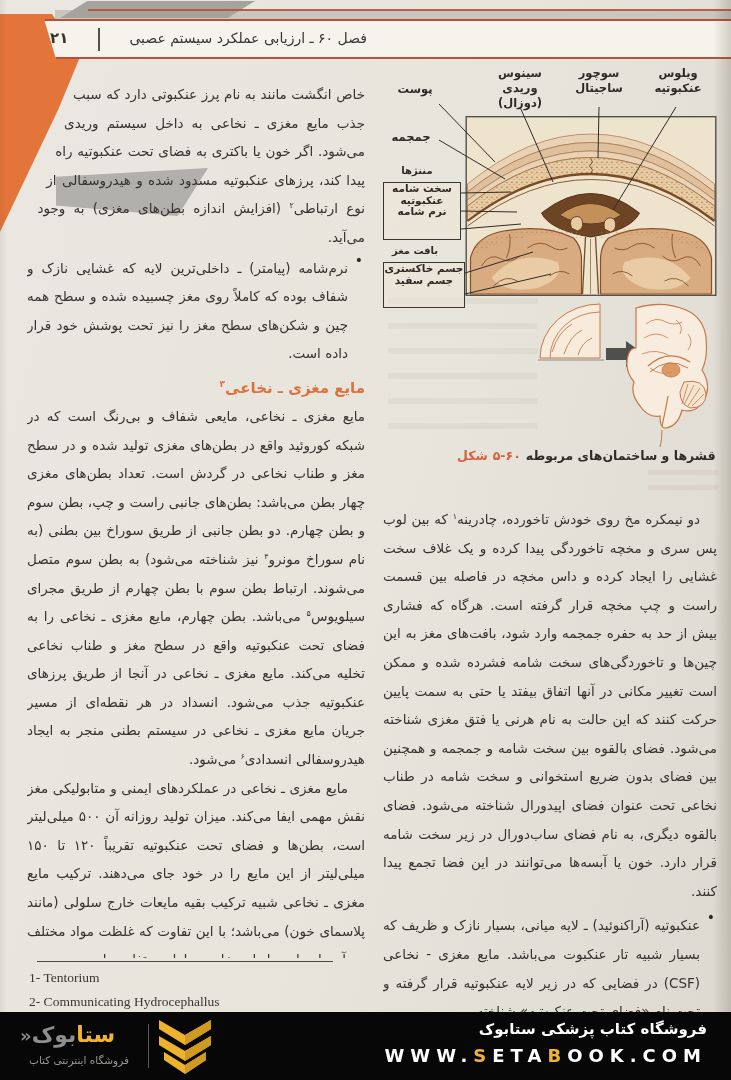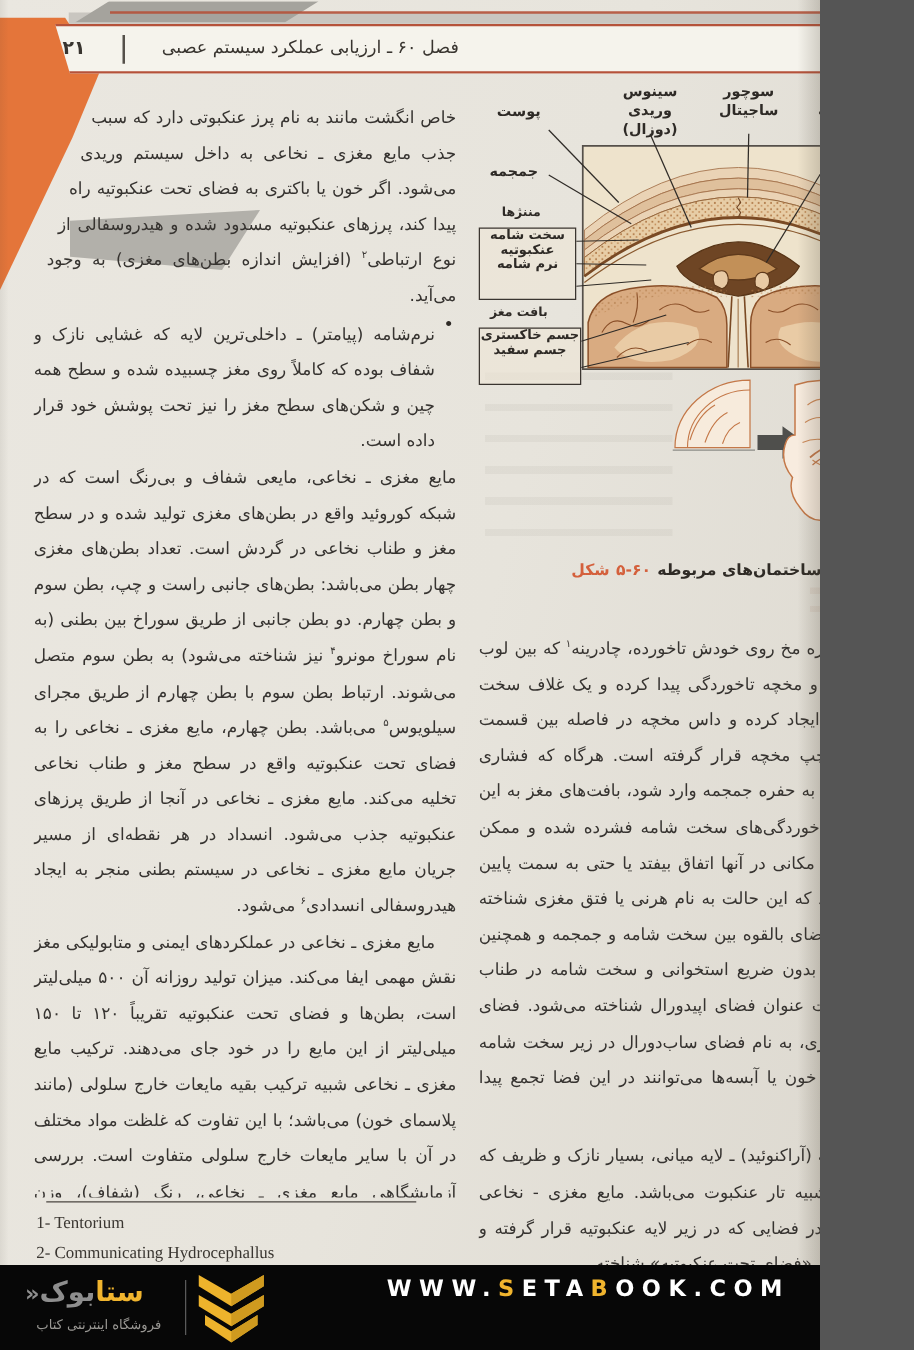--- a/index.html
+++ b/index.html
@@ -1,16 +1,16 @@
 <!DOCTYPE html>
 <html><head>
 <meta charset="utf-8">
 <style>
   html,body{margin:0;padding:0;background:#555;}
-  .page{position:relative;width:656px;height:1080px;overflow:hidden;
+  .page{position:relative;width:731px;height:1080px;overflow:hidden;
         background:linear-gradient(105deg,#eae7e0 0%,#e7e4dc 55%,#ddd9d0 100%);
         font-family:"DejaVu Sans",sans-serif;color:#363330;}
   
   .top-gray-band{position:absolute;left:55px;right:0;top:10px;height:9px;background:#c9c6c0;}
   .top-gray-para{position:absolute;left:60px;top:1px;width:195px;height:17px;background:#a5a39d;
                  clip-path:polygon(14% 0,100% 0,86% 100%,0 100%);}
   .top-red-line{position:absolute;left:88px;right:0;top:9px;height:2px;background:#b5523a;opacity:.9;}
   .gray-tri-below{position:absolute;left:56px;top:168px;width:152px;height:48px;background:#b2b0aa;
                   clip-path:polygon(0 18%,100% 0,80% 100%,0 78%);z-index:1;}
   .orange-corner{position:absolute;left:0;top:0;width:92px;height:236px;background:#e4753a;z-index:2;
@@ -100,20 +100,21 @@
   <div class="ghost ghost-b"></div>
 
   <div class="col-left">
     <div class="col-text">
       <div class="corner-spacer"></div>
       <p class="para"><span>خاص انگشت مانند به نام پرز عنکبوتی دارد که سبب جذب مایع مغزی ـ نخاعی به داخل سیستم وریدی می‌شود. اگر خون یا باکتری به فضای تحت عنکبوتیه راه پیدا کند، پرزهای عنکبوتیه مسدود شده و هیدروسفالی از نوع ارتباطی</span><sup>۲</sup><span> (افزایش اندازه بطن‌های مغزی) به وجود می‌آید.</span></p>
       <div class="bullet">
         <span class="bullet-marker">•</span>
         <p class="para"><span>نرم‌شامه (پیامتر) ـ داخلی‌ترین لایه که غشایی نازک و شفاف بوده که کاملاً روی مغز چسبیده شده و سطح همه چین و شکن‌های سطح مغز را نیز تحت پوشش خود قرار داده است.</span></p>
       </div>
+      <h3 class="section-heading"><span>مایع مغزی ـ نخاعی</span><sup>۳</sup></h3>
       <p class="para"><span>مایع مغزی ـ نخاعی، مایعی شفاف و بی‌رنگ است که در شبکه کوروئید واقع در بطن‌های مغزی تولید شده و در سطح مغز و طناب نخاعی در گردش است. تعداد بطن‌های مغزی چهار بطن می‌باشد: بطن‌های جانبی راست و چپ، بطن سوم و بطن چهارم. دو بطن جانبی از طریق سوراخ بین بطنی (به نام سوراخ مونرو</span><sup>۴</sup><span> نیز شناخته می‌شود) به بطن سوم متصل می‌شوند. ارتباط بطن سوم با بطن چهارم از طریق مجرای سیلویوس</span><sup>۵</sup><span> می‌باشد. بطن چهارم، مایع مغزی ـ نخاعی را به فضای تحت عنکبوتیه واقع در سطح مغز و طناب نخاعی تخلیه می‌کند. مایع مغزی ـ نخاعی در آنجا از طریق پرزهای عنکبوتیه جذب می‌شود. انسداد در هر نقطه‌ای از مسیر جریان مایع مغزی ـ نخاعی در سیستم بطنی منجر به ایجاد هیدروسفالی انسدادی</span><sup>۶</sup><span> می‌شود.</span></p>
       <p class="para indent"><span>مایع مغزی ـ نخاعی در عملکردهای ایمنی و متابولیکی مغز نقش مهمی ایفا می‌کند. میزان تولید روزانه آن ۵۰۰ میلی‌لیتر است، بطن‌ها و فضای تحت عنکبوتیه تقریباً ۱۲۰ تا ۱۵۰ میلی‌لیتر از این مایع را در خود جای می‌دهند. ترکیب مایع مغزی ـ نخاعی شبیه ترکیب بقیه مایعات خارج سلولی (مانند پلاسمای خون) می‌باشد؛ با این تفاوت که غلظت مواد مختلف در آن با سایر مایعات خارج سلولی متفاوت است. بررسی آزمایشگاهی مایع مغزی ـ نخاعی، رنگ (شفاف)، وزن مخصوص (طبیعی ۱/۰۰۷)، میزان پروتئین، گلبول‌های سفید، گلوکز و سایر الکترولیت‌ها را تعیین می‌کند (ضمیمه A جدول ۵-A سایت thePoint را ببینید). مایع مغزی - نخاعی طبیعی شامل تعداد</span></p>
     </div>
     <div class="fn-rule"></div>
     <div class="footnote fn1">1- Tentorium</div>
     <div class="footnote fn2">2- Communicating Hydrocephallus</div>
   </div>
 
   <div class="figure">
 
@@ -251,20 +252,21 @@
       <span class="bullet-marker">•</span>
       <p class="para"><span>عنکبوتیه (آراکنوئید) ـ لایه میانی، بسیار نازک و ظریف که بسیار شبیه تار عنکبوت می‌باشد. مایع مغزی - نخاعی (CSF) در فضایی که در زیر لایه عنکبوتیه قرار گرفته و تحت نام «فضای تحت عنکبوتیه» شناخته</span></p>
     </div>
   </div>
 
   <div class="edge-right"></div>
   <div class="edge-left"></div>
 
   <div class="footer">
     <div class="f-right">
+      <div class="store-line">فروشگاه کتاب پزشکی ستابوک</div>
       <div class="site-line">
         <span>WWW.</span><span class="gold">S</span><span>ETA</span><span class="gold">B</span><span>OOK.COM</span>
       </div>
     </div>
     <div class="wm-text">
       <span class="wm-y">ستا</span><span class="wm-g">بوک</span><span class="wm-g wm-guille">«</span>
     </div>
     <div class="wm-sub">فروشگاه اینترنتی کتاب</div>
     <div class="f-div"></div>
     <svg class="f-chevron" width="56" height="56" viewBox="0 0 56 56">

